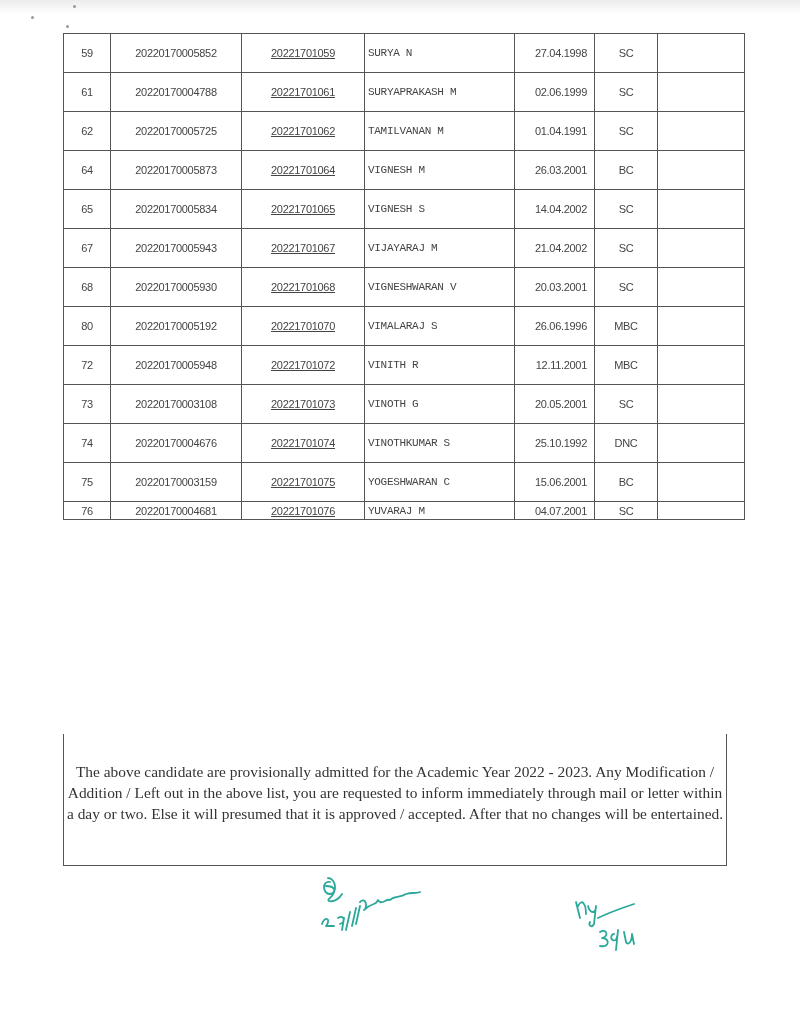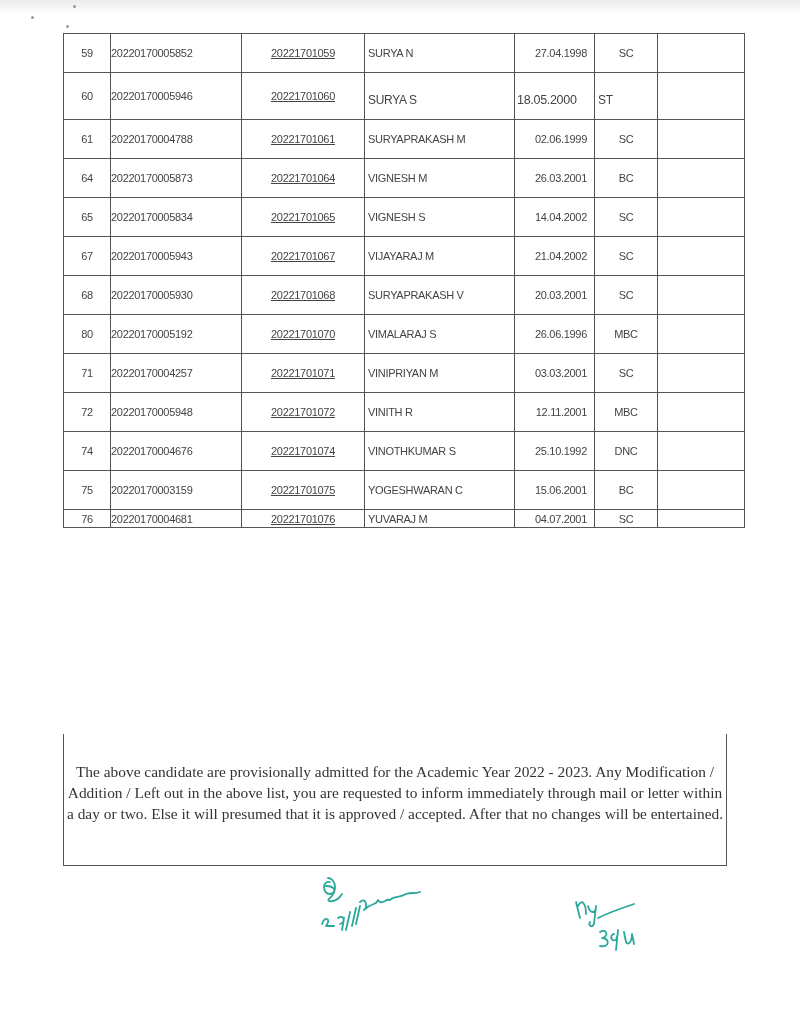--- a/index.html
+++ b/index.html
@@ -29,23 +29,23 @@
       padding: 0;
       font-size: 11px;
       letter-spacing: -0.3px;
       color: #444;
       vertical-align: middle;
       white-space: nowrap;
       overflow: hidden;
     }
     table.roster tr.short td { height: 17px; }
     td.c-sno { width: 46px; text-align: center; }
-    td.c-app { width: 130px; text-align: left; }
+    td.c-app { width: 130px; text-align: center; }
     td.c-reg { width: 122px; text-align: center; text-decoration: underline; }
-    td.c-name { width: 146px; text-align: left; padding-left: 3px !important; }
+    td.c-name { width: 146px; text-align: left; padding-left: 3px !important; font-family: Liberation Mono, monospace; }
     td.c-dob { width: 72px; text-align: right; padding-right: 7px !important; }
     td.c-com { width: 62px; text-align: center; margin-left: 28px; }
     td.c-rem { width: 86px; }
     tr.offset td.c-name { font-size: 12px; padding-top: 8px !important; }
     tr.offset td.c-dob { font-size: 12.5px; text-align: left; padding-left: 2px !important; padding-top: 8px !important; }
     tr.offset td.c-com { font-size: 12px; text-align: left; padding-left: 3px !important; padding-top: 8px !important; }
 
     .notice-box {
       position: absolute; left: 63px; top: 734px;
       width: 664px; height: 132px;
@@ -79,35 +79,35 @@
   <tbody id="roster-body">
       <tr>
         <td class="c-sno">59</td>
         <td class="c-app">20220170005852</td>
         <td class="c-reg">20221701059</td>
         <td class="c-name">SURYA N</td>
         <td class="c-dob">27.04.1998</td>
         <td class="c-com">SC</td>
         <td class="c-rem"></td>
       </tr>
-      <tr class="offset">
-        <td class="c-sno">60</td>
-        <td class="c-app">20220170005946</td>
-        <td class="c-reg">20221701060</td>
-        <td class="c-name">SURYA S</td>
-        <td class="c-dob">18.05.2000</td>
-        <td class="c-com">ST</td>
-        <td class="c-rem"></td>
-      </tr>
       <tr>
         <td class="c-sno">61</td>
         <td class="c-app">20220170004788</td>
         <td class="c-reg">20221701061</td>
         <td class="c-name">SURYAPRAKASH M</td>
         <td class="c-dob">02.06.1999</td>
+        <td class="c-com">SC</td>
+        <td class="c-rem"></td>
+      </tr>
+      <tr>
+        <td class="c-sno">62</td>
+        <td class="c-app">20220170005725</td>
+        <td class="c-reg">20221701062</td>
+        <td class="c-name">TAMILVANAN M</td>
+        <td class="c-dob">01.04.1991</td>
         <td class="c-com">SC</td>
         <td class="c-rem"></td>
       </tr>
       <tr>
         <td class="c-sno">64</td>
         <td class="c-app">20220170005873</td>
         <td class="c-reg">20221701064</td>
         <td class="c-name">VIGNESH M</td>
         <td class="c-dob">26.03.2001</td>
         <td class="c-com">BC</td>
@@ -128,50 +128,50 @@
         <td class="c-reg">20221701067</td>
         <td class="c-name">VIJAYARAJ M</td>
         <td class="c-dob">21.04.2002</td>
         <td class="c-com">SC</td>
         <td class="c-rem"></td>
       </tr>
       <tr>
         <td class="c-sno">68</td>
         <td class="c-app">20220170005930</td>
         <td class="c-reg">20221701068</td>
-        <td class="c-name">SURYAPRAKASH V</td>
+        <td class="c-name">VIGNESHWARAN V</td>
         <td class="c-dob">20.03.2001</td>
         <td class="c-com">SC</td>
         <td class="c-rem"></td>
       </tr>
       <tr>
         <td class="c-sno">80</td>
         <td class="c-app">20220170005192</td>
         <td class="c-reg">20221701070</td>
         <td class="c-name">VIMALARAJ S</td>
         <td class="c-dob">26.06.1996</td>
         <td class="c-com">MBC</td>
         <td class="c-rem"></td>
       </tr>
       <tr>
-        <td class="c-sno">71</td>
-        <td class="c-app">20220170004257</td>
-        <td class="c-reg">20221701071</td>
-        <td class="c-name">VINIPRIYAN M</td>
-        <td class="c-dob">03.03.2001</td>
-        <td class="c-com">SC</td>
-        <td class="c-rem"></td>
-      </tr>
-      <tr>
         <td class="c-sno">72</td>
         <td class="c-app">20220170005948</td>
         <td class="c-reg">20221701072</td>
         <td class="c-name">VINITH R</td>
         <td class="c-dob">12.11.2001</td>
         <td class="c-com">MBC</td>
+        <td class="c-rem"></td>
+      </tr>
+      <tr>
+        <td class="c-sno">73</td>
+        <td class="c-app">20220170003108</td>
+        <td class="c-reg">20221701073</td>
+        <td class="c-name">VINOTH G</td>
+        <td class="c-dob">20.05.2001</td>
+        <td class="c-com">SC</td>
         <td class="c-rem"></td>
       </tr>
       <tr>
         <td class="c-sno">74</td>
         <td class="c-app">20220170004676</td>
         <td class="c-reg">20221701074</td>
         <td class="c-name">VINOTHKUMAR S</td>
         <td class="c-dob">25.10.1992</td>
         <td class="c-com">DNC</td>
         <td class="c-rem"></td>

